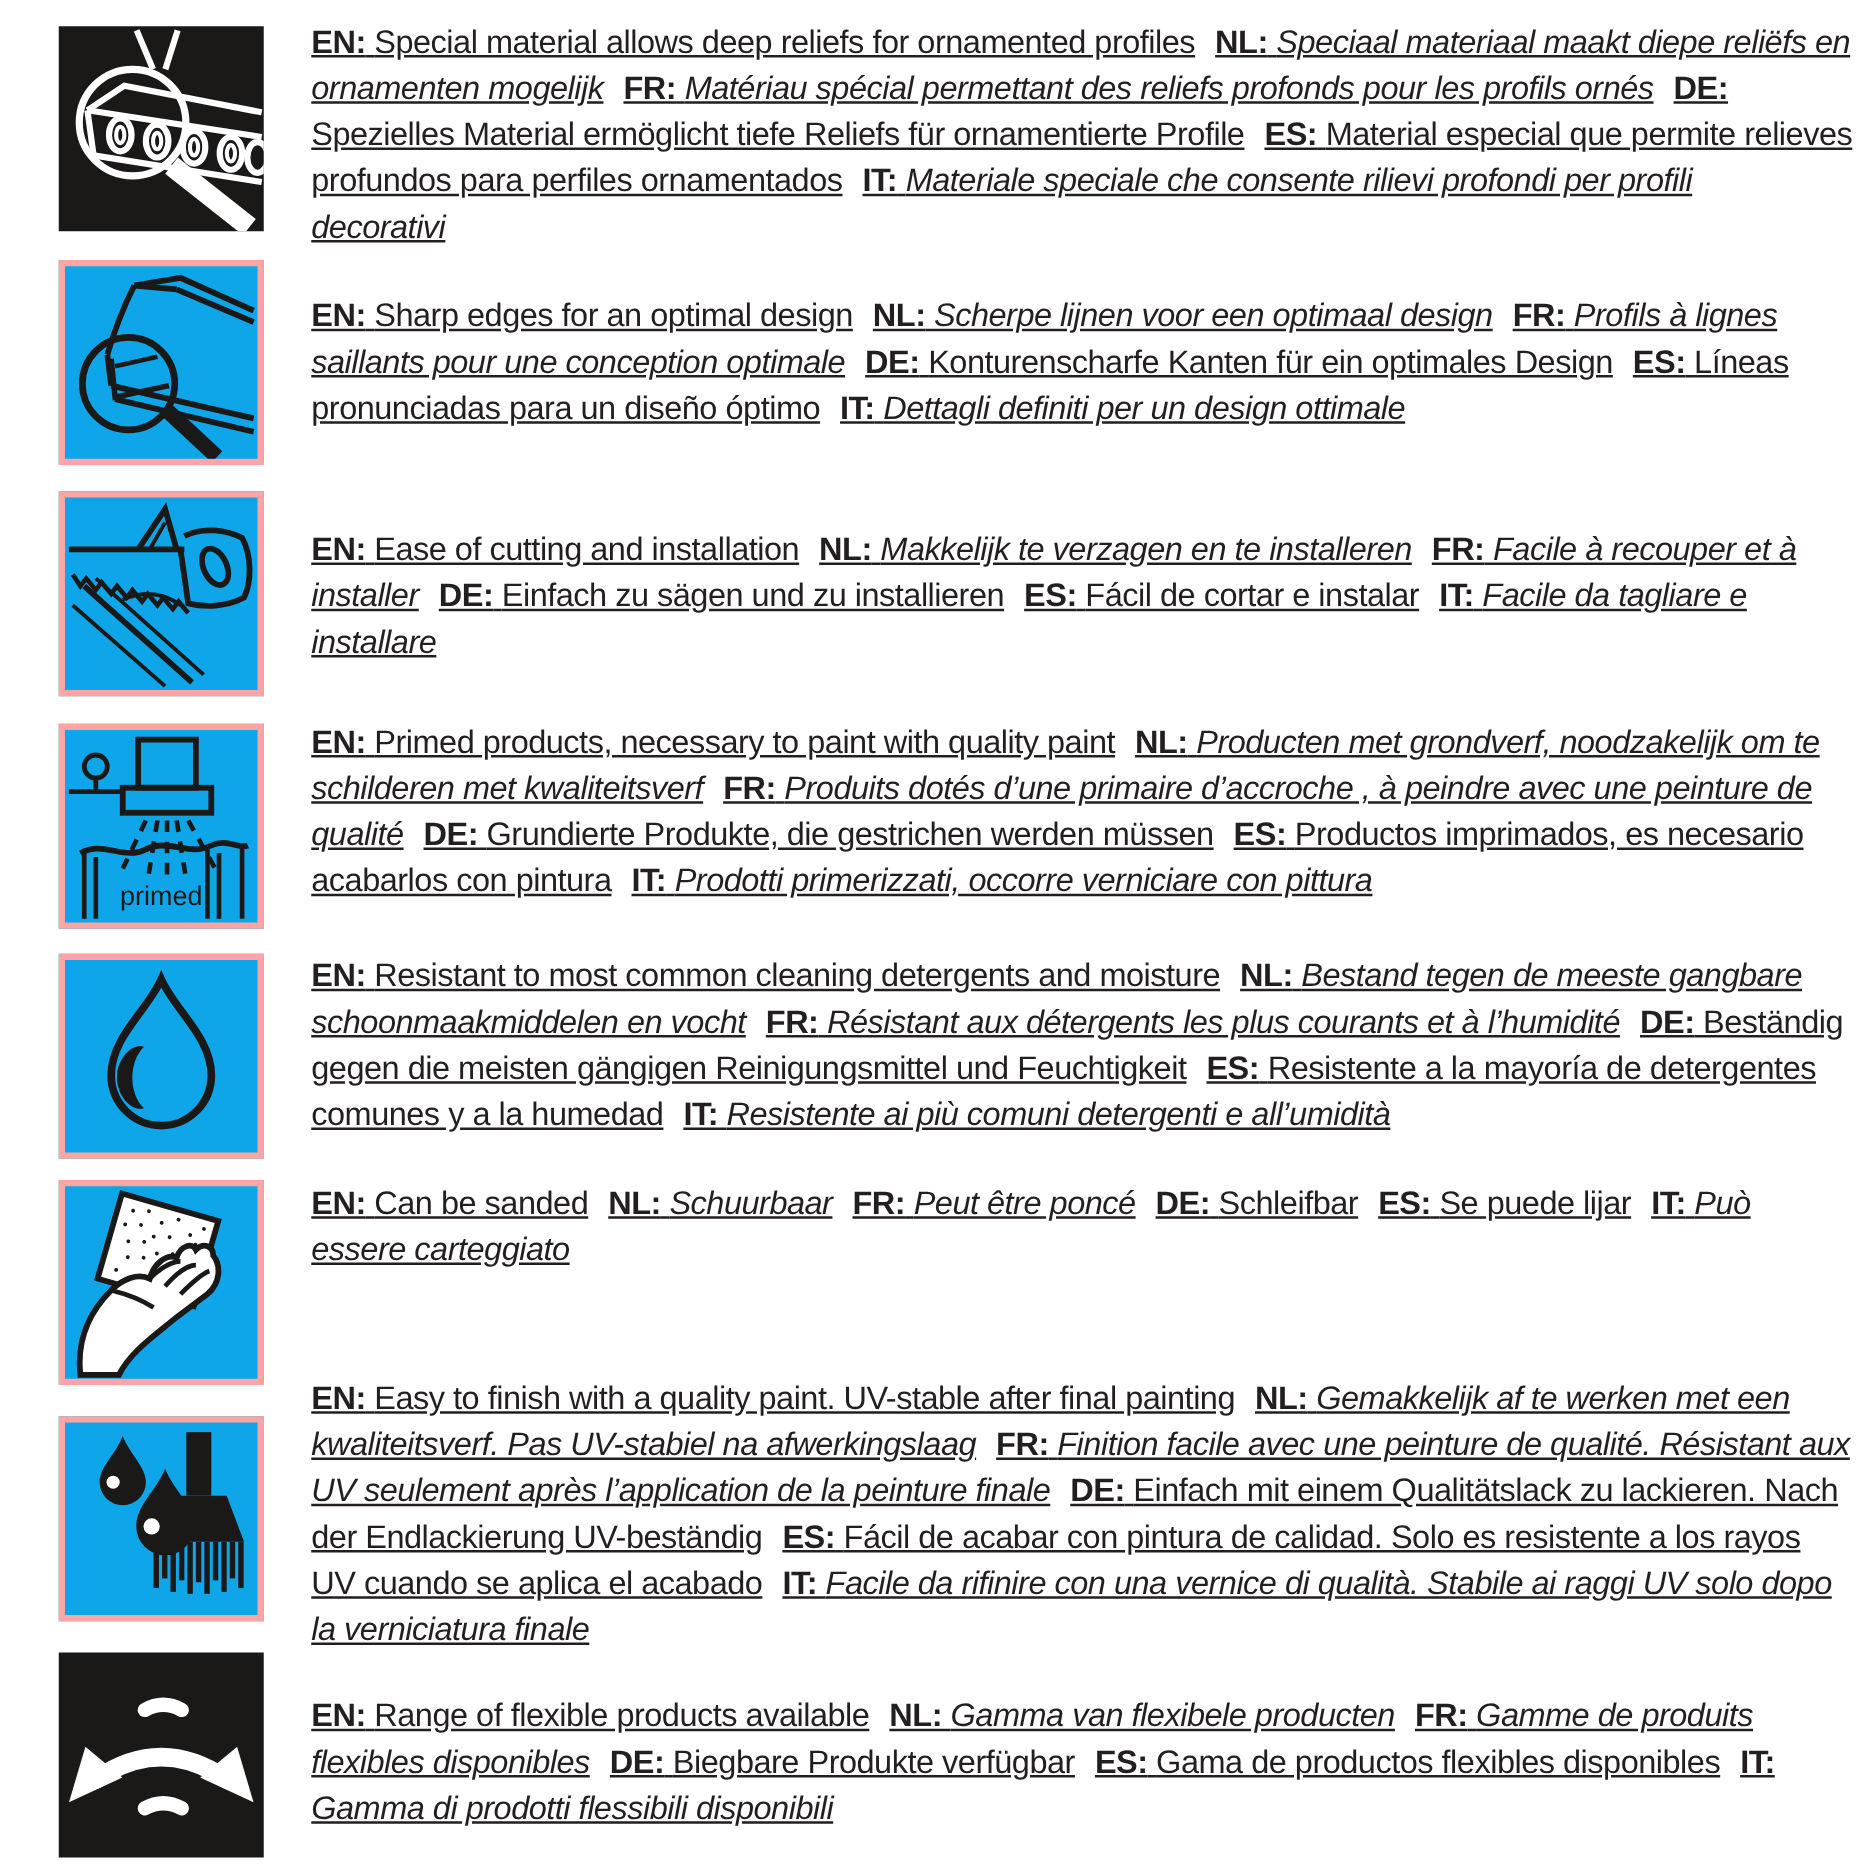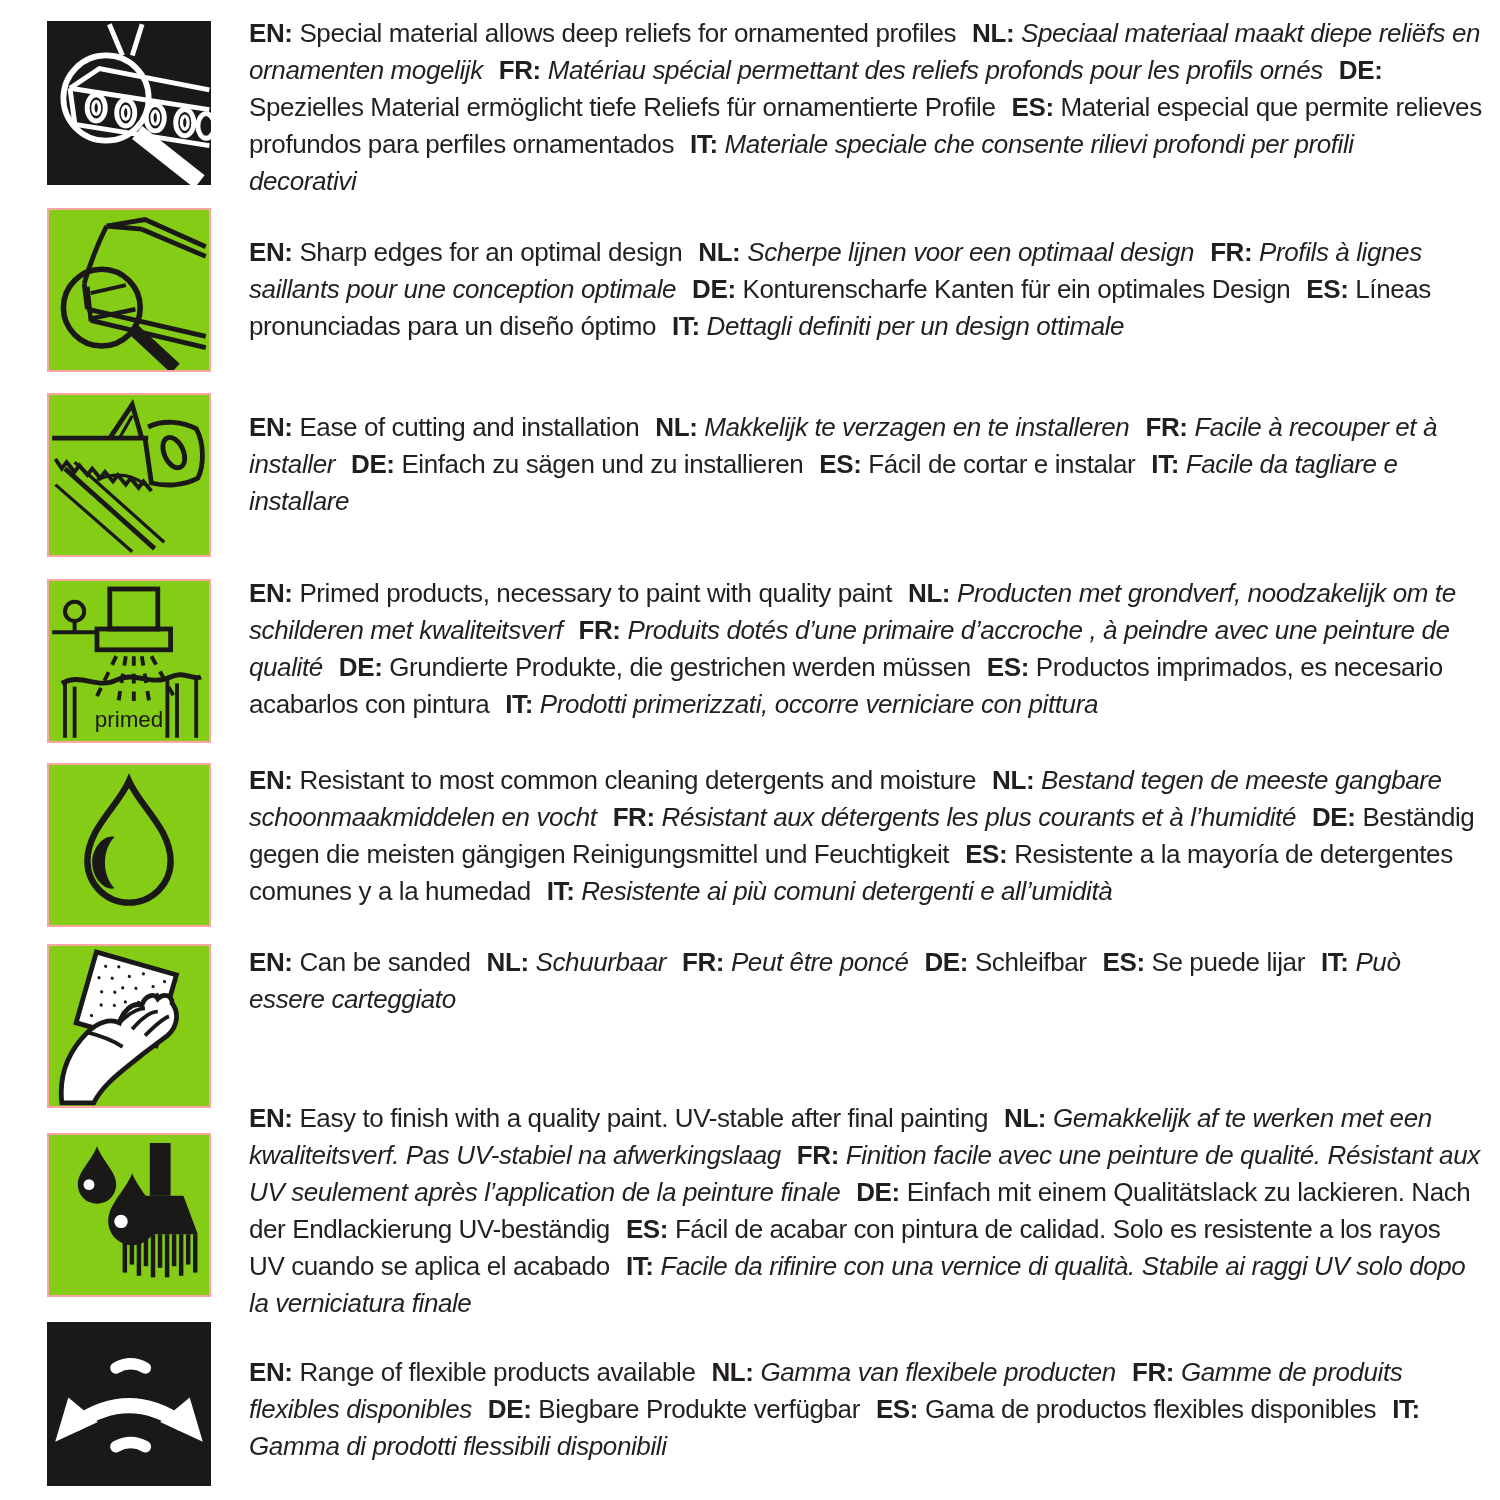--- a/index.html
+++ b/index.html
@@ -4,35 +4,35 @@
 <style>
   html,body{margin:0;padding:0;}
   body{
     width:1500px;height:1500px;background:#ffffff;position:relative;overflow:hidden;
     font-family:"Liberation Sans","DejaVu Sans",sans-serif;color:#231f20;
   }
   .sheet{position:absolute;inset:0;}
   .row{position:absolute;left:47px;width:1435px;}
   .iconbox{
     position:absolute;left:0;top:0;width:164px;height:164px;box-sizing:border-box;
-    background:#84cc16;border:2px solid #fca5a5;
+    background:#0ea5e9;border:5px solid #fca5a5;
   }
   .iconbox.dark{background:#1b1918;border:none;}
   .iconbox svg{display:block;width:100%;height:100%;}
   .text{
     position:absolute;left:202px;width:1233px;
     font-size:26px;line-height:37px;letter-spacing:-0.4px;
   }
-  .seg{margin-right:16px;}
+  .seg{margin-right:16px;text-decoration:underline;}
   .lbl{font-weight:700;}
   .txt.it{font-style:italic;}
   
   .row-0{top:21px}   .row-0 .text{top:-6px}
   .row-1{top:208px}  .row-1 .text{top:26px}
-  .row-2{top:393px}  .row-2 .text{top:16px}
+  .row-2{top:393px}  .row-2 .text{top:28px}
   .row-3{top:579px}  .row-3 .text{top:-4px}
   .row-4{top:763px}  .row-4 .text{top:-1px}
   .row-5{top:944px}  .row-5 .text{top:0}
   .row-6{top:1133px} .row-6 .text{top:-33px}
   .row-7{top:1322px} .row-7 .text{top:32px}
 </style>
 </head>
 <body>
 
 <div class="sheet" id="rows">

